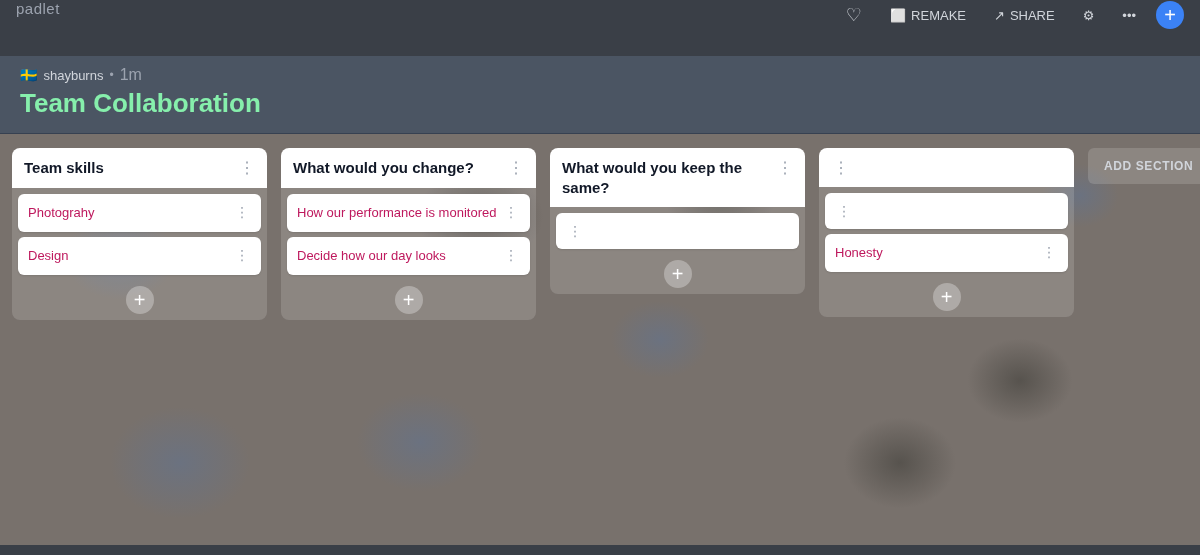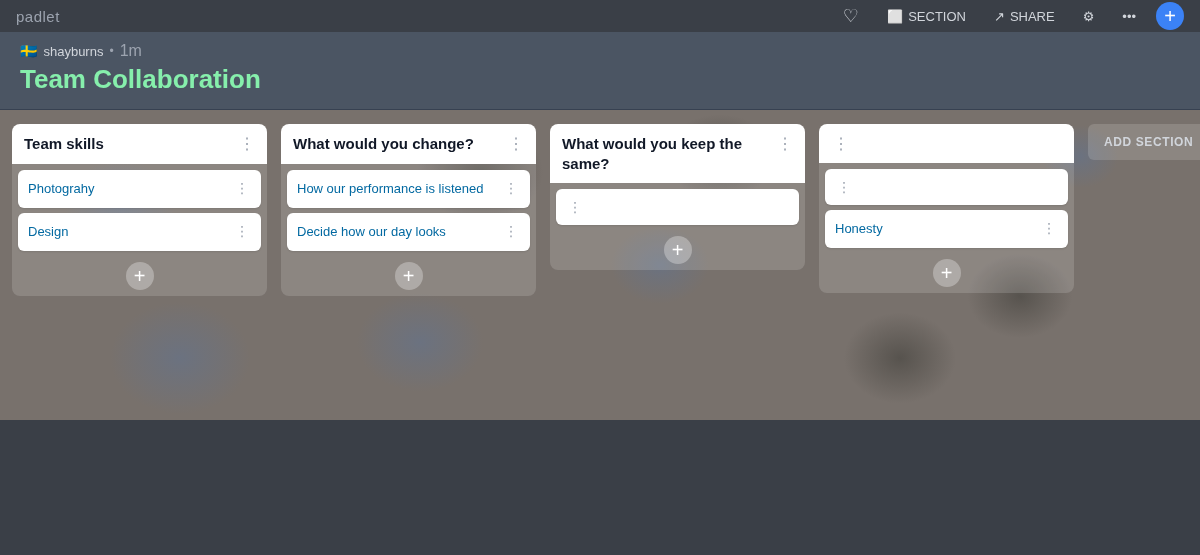--- a/index.html
+++ b/index.html
@@ -1,23 +1,23 @@
 <!DOCTYPE html>
 <html><head>
   <meta charset="utf-8">
   <style>
     * { box-sizing: border-box; margin: 0; padding: 0; }
     body { font-family: -apple-system, BlinkMacSystemFont, 'Segoe UI', sans-serif; background: #3a3f47; width: 1200px; height: 555px; overflow: hidden; }
 
     
     .navbar {
-      height: 32px;
+      height: 56px;
       background: #3a3f47;
       display: flex;
-      align-items: center;
+      align-items: flex-start;
       justify-content: space-between;
       padding: 0 16px;
     }
     .navbar-left { display: flex; align-items: center; }
     .navbar-logo { color: #9ca3af; font-size: 15px; font-weight: 500; letter-spacing: 0.5px; }
     .navbar-right { display: flex; align-items: center; gap: 12px; }
     .nav-btn {
       display: flex; align-items: center; gap: 5px;
       color: #d1d5db; font-size: 13px; cursor: pointer;
       background: none; border: none; padding: 4px 8px;
@@ -40,21 +40,21 @@
     }
     .user-flag { font-size: 14px; }
     .user-name { font-size: 13px; color: #d1d5db; font-weight: 500; }
     .user-dot { color: #9ca3af; font-size: 12px; }
     .user-time { font-size: 16px; color: #9ca3af; }
     .board-title { font-size: 26px; font-weight: 700; color: #86efac; }
 
     
     .board-area {
       position: relative;
-      height: 310px; 
+      height: 411px; 
       overflow: hidden;
     }
 
     
     .board-bg {
       position: absolute; inset: 0;
       background: 
         radial-gradient(ellipse 80px 60px at 10% 30%, #6b7280 0%, transparent 70%),
         radial-gradient(ellipse 60px 50px at 25% 60%, #78716c 0%, transparent 70%),
         radial-gradient(ellipse 90px 70px at 40% 20%, #57534e 0%, transparent 70%),
@@ -127,21 +127,21 @@
       background: #fff;
       border-radius: 6px;
       padding: 10px 10px;
       display: flex;
       justify-content: space-between;
       align-items: flex-start;
       box-shadow: 0 1px 2px rgba(0,0,0,0.1);
     }
     .card-text {
       font-size: 13px;
-      color: #0369a1;
+      color: #be185d;
       line-height: 1.4;
       flex: 1;
     }
     .card-menu {
       color: #9ca3af; font-size: 14px; cursor: pointer;
       background: none; border: none; flex-shrink: 0;
       padding: 0 2px;
     }
 
     
@@ -184,21 +184,21 @@
 <div class="navbar">
   <div class="navbar-left">
     <span class="navbar-logo">padlet</span>
   </div>
   <div class="navbar-right">
     <button class="nav-btn">
       <span class="heart-icon">♡</span>
     </button>
     <button class="nav-btn">
       <span style="font-size:13px;">⬜</span>
-      <span>SECTION</span>
+      <span>REMAKE</span>
     </button>
     <button class="nav-btn">
       <span style="font-size:13px;">↗</span>
       <span>SHARE</span>
     </button>
     <button class="nav-btn">
       <span>⚙</span>
     </button>
     <button class="nav-btn">
       <span>•••</span>
@@ -240,21 +240,21 @@
           <button class="add-card-btn">+</button>
         </div>
       </div>
       <div class="column">
         <div class="column-header">
           <div class="column-title">What would you change?</div>
           <button class="col-menu-btn">⋮</button>
         </div>
         <div class="column-body">
           <div class="card">
-            <div class="card-text">How our performance is listened</div>
+            <div class="card-text">How our performance is monitored</div>
             <button class="card-menu">⋮</button>
           </div>
           <div class="card">
             <div class="card-text">Decide how our day looks</div>
             <button class="card-menu">⋮</button>
           </div>
           <button class="add-card-btn">+</button>
         </div>
       </div>
       <div class="column">

